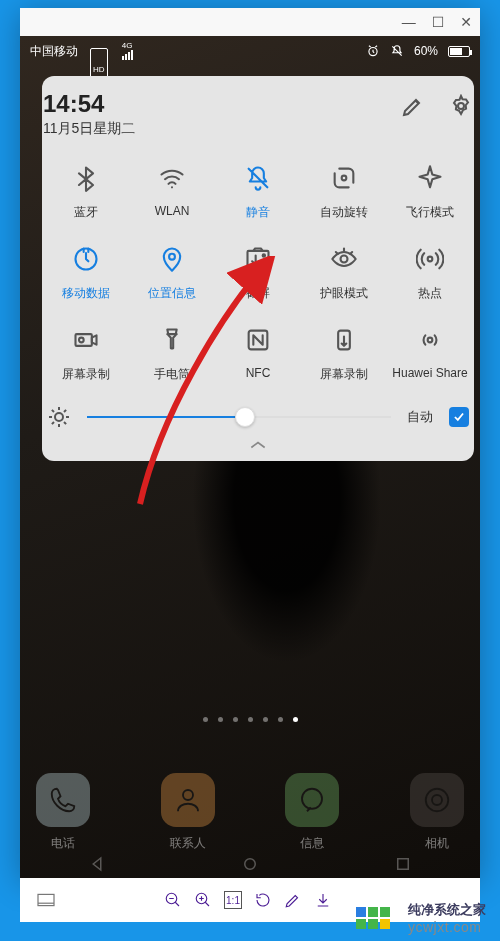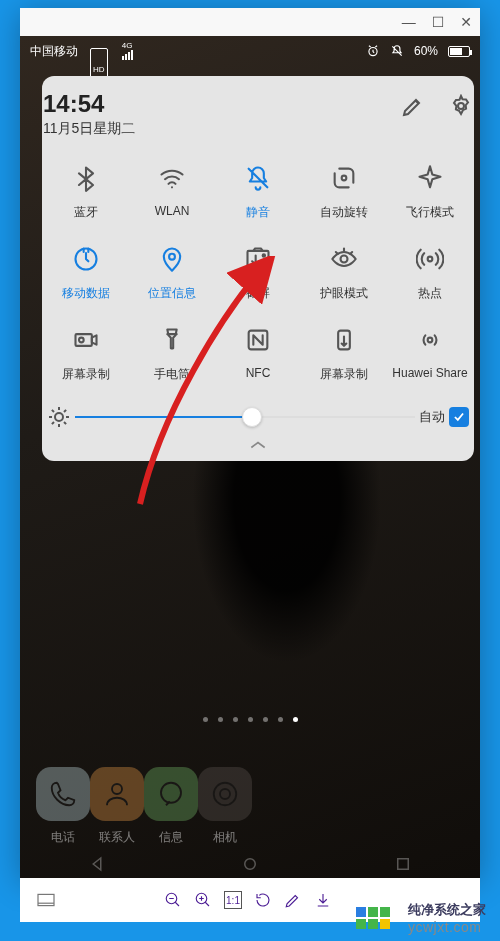--- a/index.html
+++ b/index.html
@@ -30,32 +30,32 @@
   .qs-time-block { flex:1;}
   .qs-time { font-size:24px; font-weight:700; color:#222;}
   .qs-date { font-size:14px; color:#333; margin-top:2px;}
   .qs-head-icons { display:flex; gap:24px; padding-top:4px; color:#555;}
   .qs-grid { display:grid; grid-template-columns: repeat(5,1fr); row-gap:22px; margin-top:24px;}
   .tile { display:flex; flex-direction:column; align-items:center; gap:10px;}
   .tile .ic { width:32px; height:32px; display:flex; align-items:center; justify-content:center; color:#555;}
   .tile.active .ic { color:#167fe0; }
   .tile .lbl { font-size:12px; color:#333; white-space:nowrap;}
   .tile.active .lbl { color:#167fe0; }
-  .qs-bright { display:flex; align-items:center; gap:4px; margin-top:22px; padding:0 4px;}
+  .qs-bright { display:flex; align-items:center; gap:16px; margin-top:22px; padding:0 4px;}
   .slider { flex:1; position:relative; height:20px;}
   .track { position:absolute; top:50%; left:0; right:0; height:2px; background:#ddd; transform:translateY(-50%);}
   .fill  { position:absolute; top:50%; left:0; width:52%; height:2px; background:#167fe0; transform:translateY(-50%);}
   .thumb { position:absolute; top:50%; left:52%; width:20px; height:20px; border-radius:50%; background:#fff; border:1px solid #ddd; transform:translate(-50%,-50%); box-shadow:0 1px 3px rgba(0,0,0,.2);}
   .auto-check { width:20px; height:20px; background:#167fe0; border-radius:4px; display:flex; align-items:center; justify-content:center;}
   .qs-collapse { display:flex; justify-content:center; padding:10px 0 2px; color:#888;}
   .red-arrow { position:absolute; z-index:4; left:100px; top:220px; width:170px; height:250px; pointer-events:none;}
   .page-dots { position:absolute; left:0; right:0; bottom:156px; display:flex; justify-content:center; gap:10px; z-index:2;}
   .page-dots i { width:5px; height:5px; border-radius:50%; background:rgba(255,255,255,.4);}
   .page-dots i.cur { background:#fff;}
-  .dock { position:absolute; left:0; right:0; bottom:32px; display:flex; justify-content:flex-start; padding:0 16px; z-index:2;}
+  .dock { position:absolute; left:0; right:0; bottom:26px; display:flex; justify-content:space-between; padding:0 16px; z-index:2;gap:24px;}
   .dock-item { display:flex; flex-direction:column; align-items:center; gap:8px;}
   .dock-icon { width:54px; height:54px; border-radius:28%; opacity:.35; display:flex; align-items:center; justify-content:center;}
   .dock-item:nth-child(1) .dock-icon{background:#cbe3e8;}
   .dock-item:nth-child(2) .dock-icon{background:#f1a04a;}
   .dock-item:nth-child(3) .dock-icon{background:#78c06c;}
   .dock-item:nth-child(4) .dock-icon{background:#5f5854;}
   .dock-lbl { font-size:12px; color:rgba(255,255,255,.45);}
   .nav-bar { position:absolute; left:0; right:0; bottom:0; height:28px; display:flex; justify-content:space-around; align-items:center; z-index:2; color:rgba(255,255,255,.3);}
   .bottom-toolbar { position:absolute; left:20px; right:20px; top:878px; height:44px; background:#fff; display:flex; align-items:center; padding:0 16px;}
   .bt-left { color:#777;}

